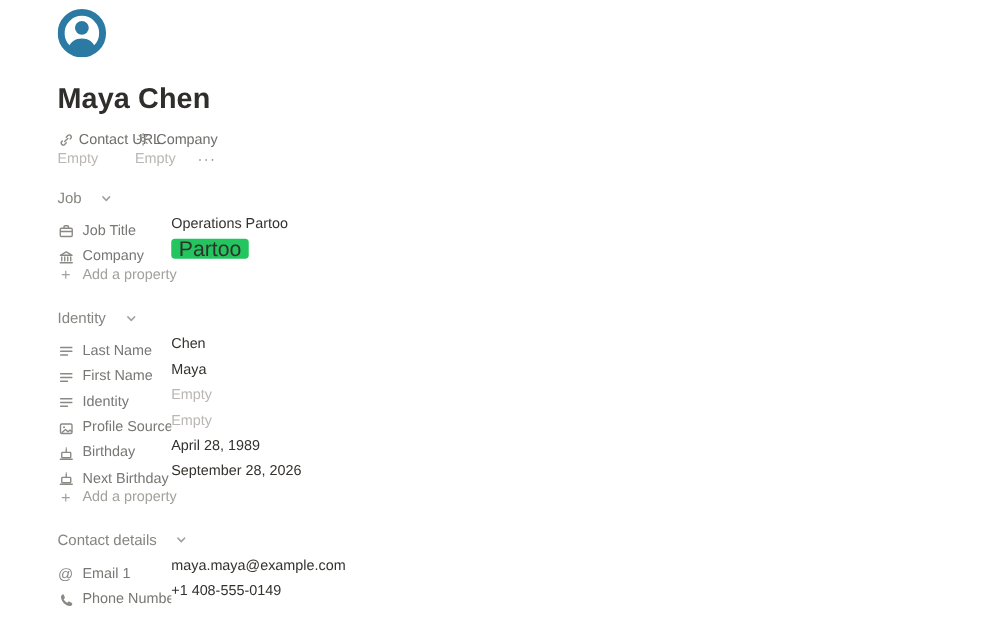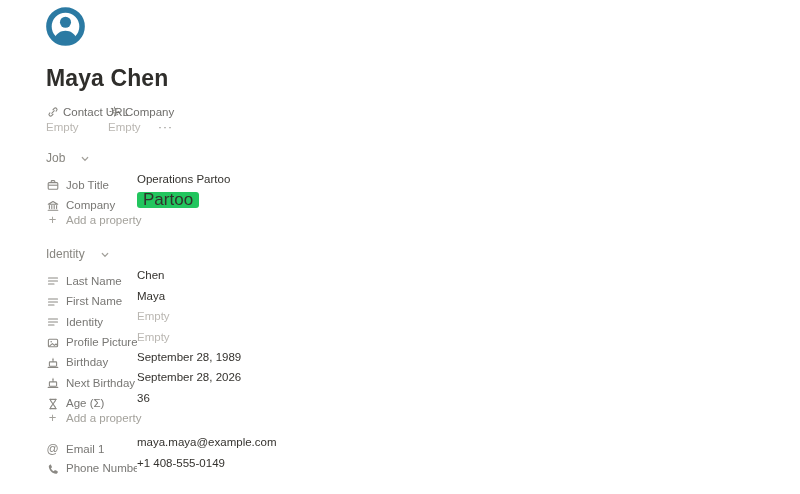--- a/index.html
+++ b/index.html
@@ -230,73 +230,68 @@
       </div>
       <div class="prop-row">
         <div class="prop-key">
           <span class="icon">
             <svg width="12" height="12" viewBox="0 0 12 12" fill="none" stroke="#8b8984" stroke-width="1.1" stroke-linejoin="round">
               <rect x="1.4" y="2.2" width="9.2" height="7.6" rx="1"></rect>
               <circle cx="4.2" cy="4.8" r="0.8" fill="#8b8984" stroke="none"></circle>
               <path d="M2.4 9.2 5.4 6.6l2 1.8 1.6-1.4 1.6 1.6"></path>
             </svg>
           </span>
-          <span>Profile Picture</span>
+          <span>Profile Source</span>
         </div>
         <div class="prop-value empty">Empty</div>
       </div>
       <div class="prop-row">
         <div class="prop-key">
           <span class="icon">
             <svg width="12" height="12" viewBox="0 0 12 12" fill="none" stroke="#8b8984" stroke-width="1.1" stroke-linecap="round" stroke-linejoin="round">
               <line x1="6" y1="2.2" x2="6" y2="4.6"></line>
               <circle cx="6" cy="1.2" r="0.5" fill="#8b8984" stroke="none"></circle>
               <rect x="2.4" y="4.9" width="7.2" height="4.3" rx="0.6"></rect>
               <line x1="1.2" y1="10.4" x2="10.8" y2="10.4"></line>
             </svg>
           </span>
           <span>Birthday</span>
         </div>
-        <div class="prop-value">September 28, 1989</div>
+        <div class="prop-value">April 28, 1989</div>
       </div>
       <div class="prop-row">
         <div class="prop-key">
           <span class="icon">
             <svg width="12" height="12" viewBox="0 0 12 12" fill="none" stroke="#8b8984" stroke-width="1.1" stroke-linecap="round" stroke-linejoin="round">
               <line x1="6" y1="2.2" x2="6" y2="4.6"></line>
               <circle cx="6" cy="1.2" r="0.5" fill="#8b8984" stroke="none"></circle>
               <rect x="2.4" y="4.9" width="7.2" height="4.3" rx="0.6"></rect>
               <line x1="1.2" y1="10.4" x2="10.8" y2="10.4"></line>
             </svg>
           </span>
           <span>Next Birthday (Σ)</span>
         </div>
         <div class="prop-value">September 28, 2026</div>
       </div>
-      <div class="prop-row">
-        <div class="prop-key">
-          <span class="icon">
-            <svg width="12" height="12" viewBox="0 0 12 12" fill="none" stroke="#8b8984" stroke-width="1.1" stroke-linecap="round" stroke-linejoin="round">
-              <line x1="2.8" y1="1.4" x2="9.2" y2="1.4"></line>
-              <line x1="2.8" y1="10.6" x2="9.2" y2="10.6"></line>
-              <path d="M3.6 1.4v1.2L6 6 3.6 9.4v1.2M8.4 1.4v1.2L6 6l2.4 3.4v1.2"></path>
-            </svg>
-          </span>
-          <span>Age (Σ)</span>
-        </div>
-        <div class="prop-value">36</div>
-      </div>
       <div class="add-row">
         <span class="plus-glyph">+</span>
         <span>Add a property</span>
       </div>
     </div>
   </div>
 
   <div>
+    <div class="section-header">
+      <span>Contact details</span>
+      <span class="chev">
+        <svg width="8" height="8" viewBox="0 0 8 8" fill="none" stroke="#a3a19b" stroke-width="1.2" stroke-linecap="round">
+            <polyline points="1.3,2.5 4,5.3 6.7,2.5"></polyline>
+          </svg>
+      </span>
+    </div>
     <div class="rows">
       <div class="prop-row">
         <div class="prop-key">
           <span class="at-glyph">@</span>
           <span>Email 1</span>
         </div>
         <div class="prop-value">maya.maya@example.com</div>
       </div>
       <div class="prop-row">
         <div class="prop-key">

